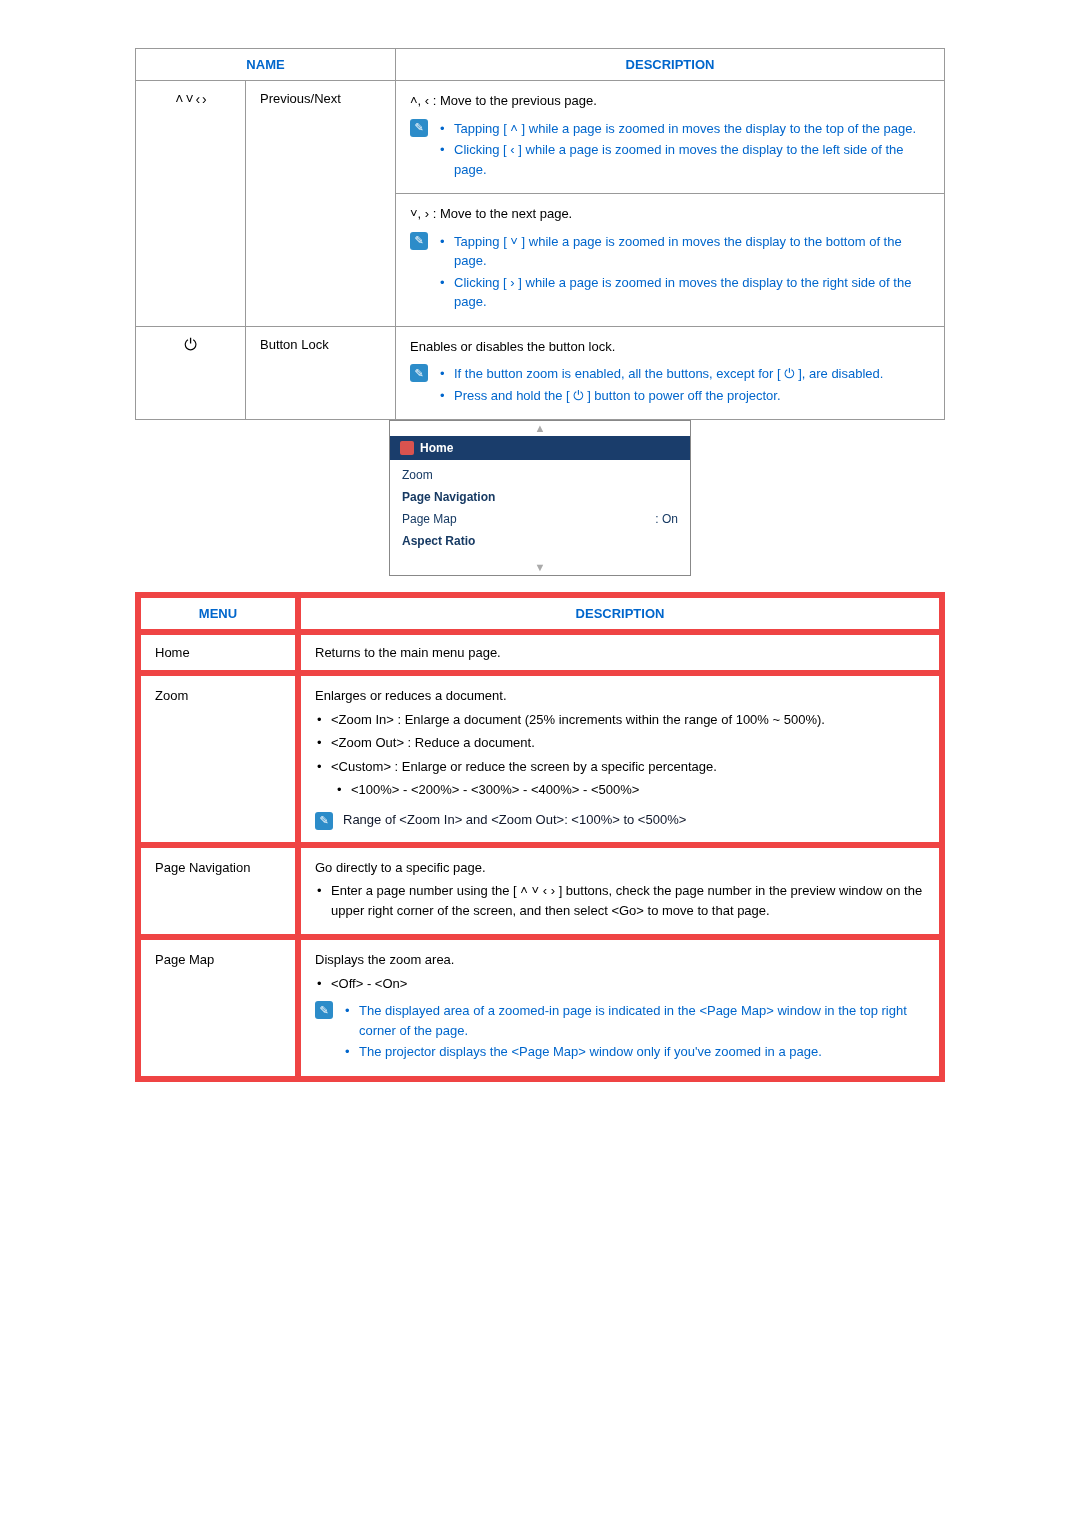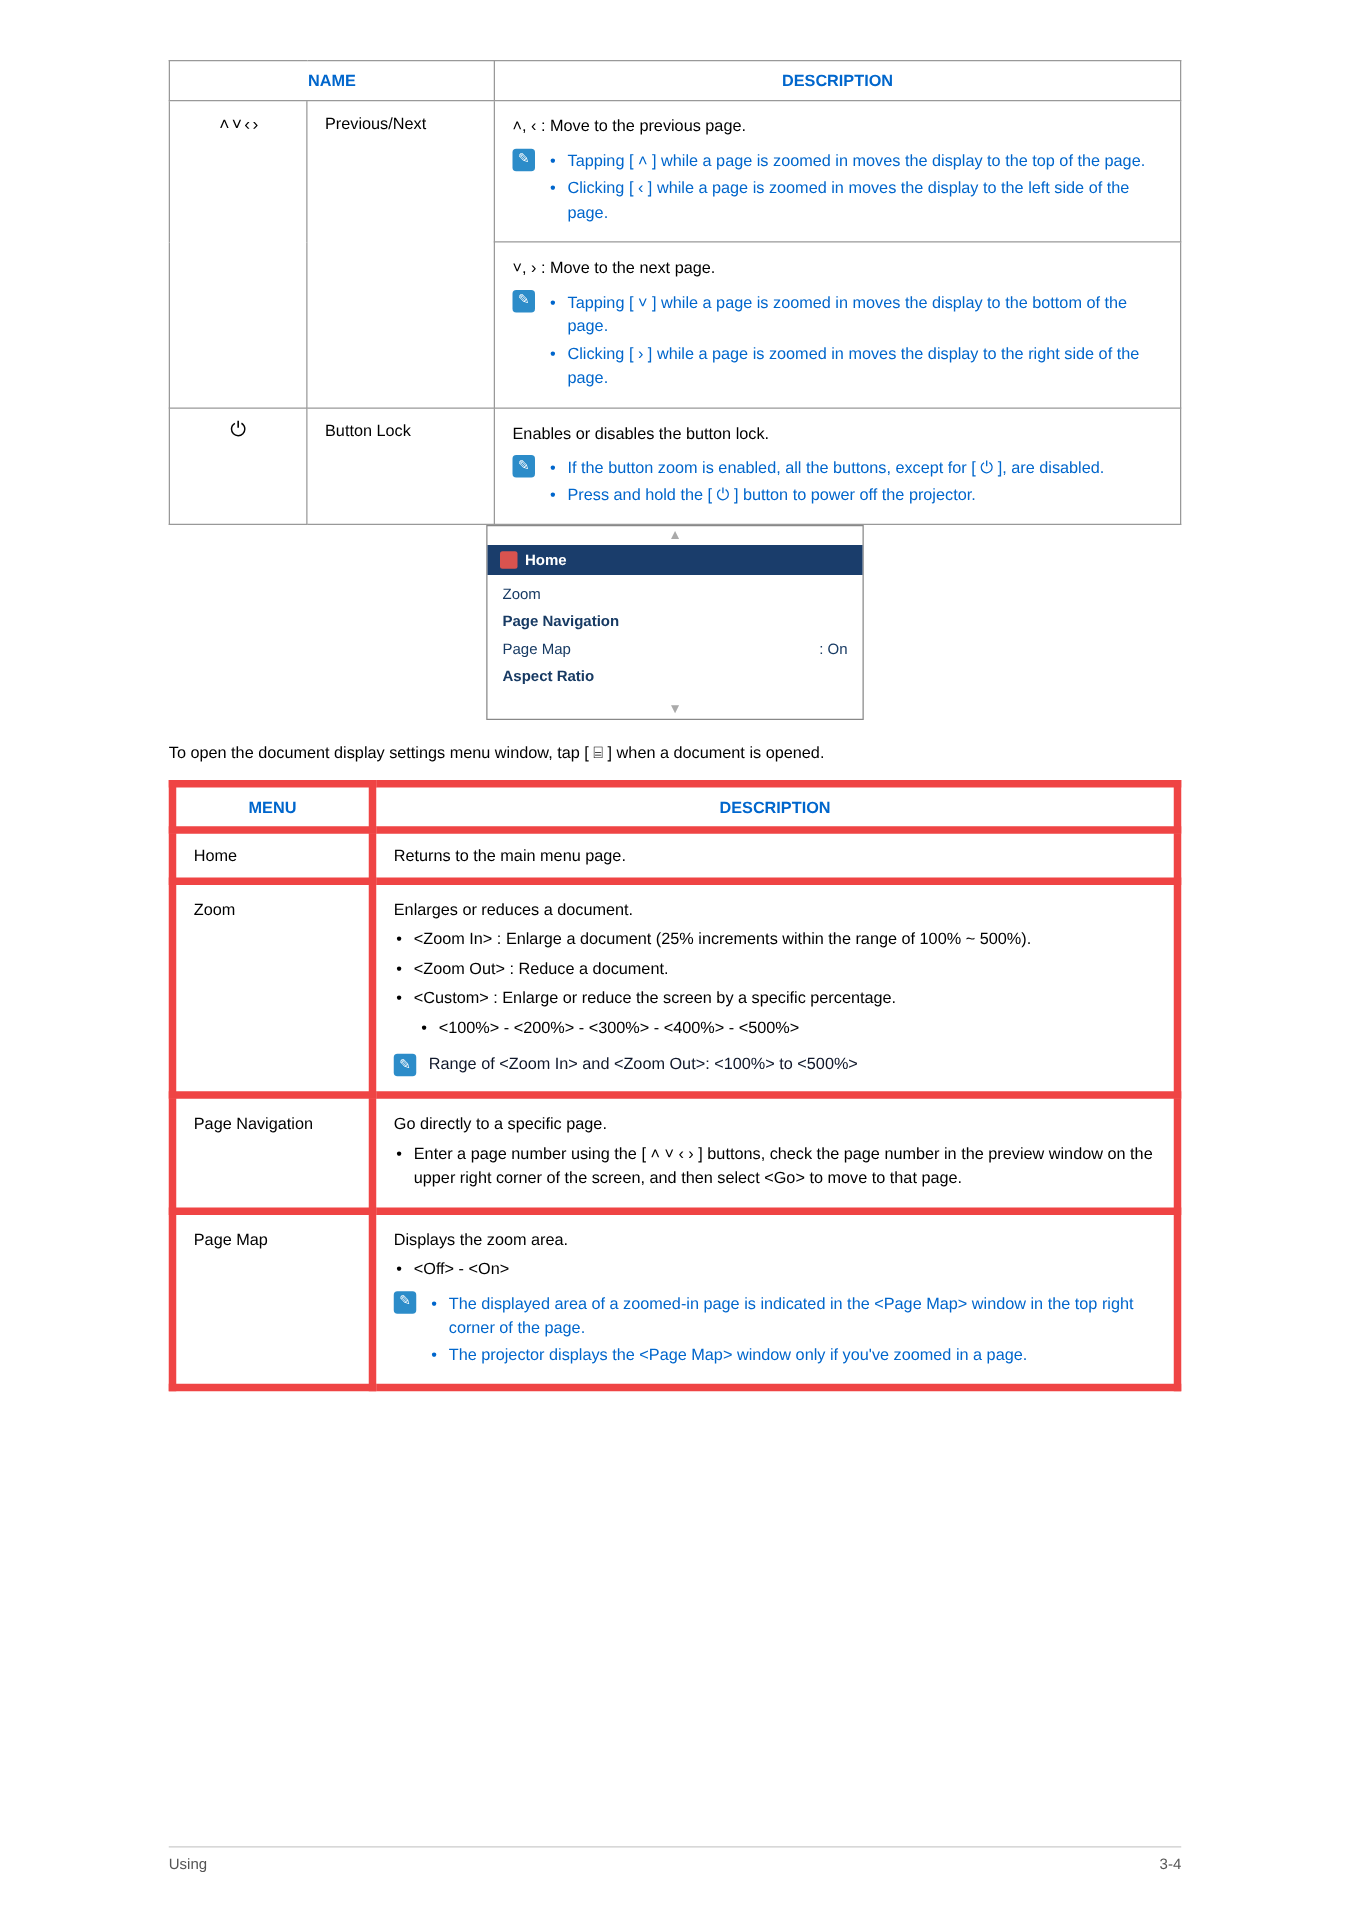--- a/index.html
+++ b/index.html
@@ -130,21 +130,20 @@
           <span>: On</span>
         </div>
     <div class="mrow bold">
           <span>Aspect Ratio</span>
           <span></span>
         </div>
   </div>
   <div class="tri">▼</div>
 </div>
 
-<p class="prompt">To open the document display settings menu window, tap [ ⌸ ] when a document is opened.</p>
 
 <table class="tbl2">
   <colgroup>
         <col class="col-menu">
         <col>
       </colgroup>
   <thead>
     <tr>
       <th>MENU</th>
       <th>DESCRIPTION</th>
@@ -200,18 +199,14 @@
               <li>The displayed area of a zoomed-in page is indicated in the &lt;Page Map&gt; window in the top right corner of the page.</li>
               <li>The projector displays the &lt;Page Map&gt; window only if you've zoomed in a page.</li>
             </ul>
           </div>
         </div>
       </td>
     </tr>
   </tbody>
 </table>
 
-<div class="footer">
-  <span>Using</span>
-  <span>3-4</span>
+
 </div>
 
-</div>
-
 </body></html>

